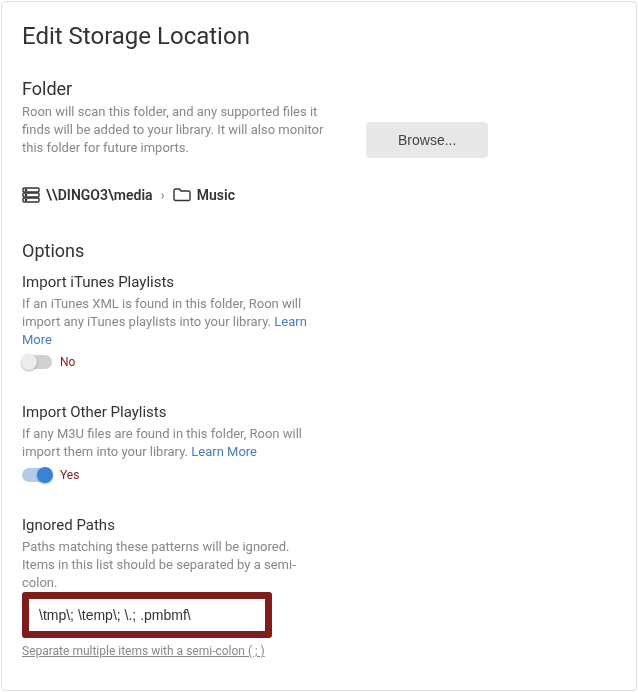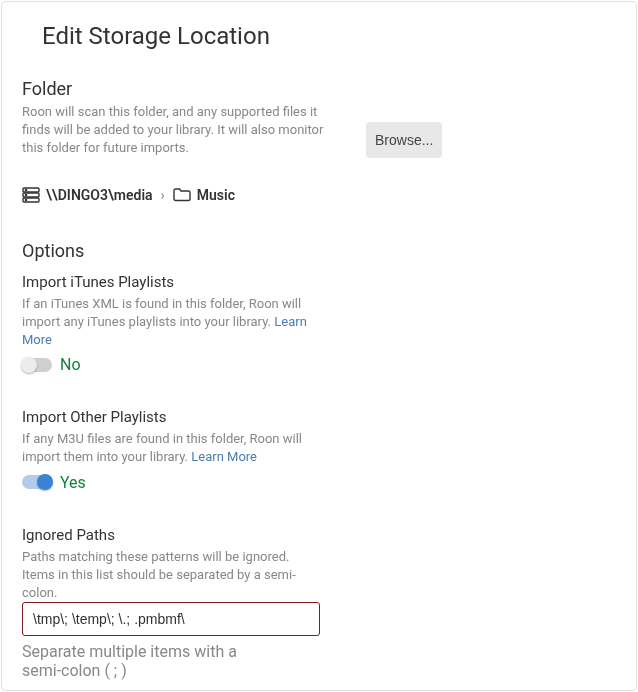--- a/index.html
+++ b/index.html
@@ -19,21 +19,20 @@
       padding: 20px;
       position: relative;
       display: flex;
       flex-direction: column;
     }
     h1 {
       font-size: 24px;
       font-weight: 400;
       color: #333;
       margin-bottom: 28px;
-      margin-left: 20px;
     }
     h2 {
       font-size: 18px;
       font-weight: 400;
       color: #333;
       margin-bottom: 4px;
     }
     .section-desc {
       font-size: 13px;
       color: #888;
@@ -50,21 +49,21 @@
     .section-right {
       width: 250px;
       display: flex;
       flex-direction: column;
       align-items: flex-start;
     }
     .btn-browse {
       background: #e8e8e8;
       border: none;
       border-radius: 4px;
-      padding: 10px 9px;
+      padding: 10px 32px;
       font-size: 14px;
       color: #444;
       cursor: pointer;
     }
     .path-row {
       display: flex;
       align-items: center;
       gap: 6px;
       margin-top: 16px;
       font-size: 14px;
@@ -122,33 +121,34 @@
     .toggle .knob {
       position: absolute;
       width: 16px;
       height: 16px;
       border-radius: 50%;
       top: -1px;
       box-shadow: 0 1px 2px rgba(0,0,0,0.3);
     }
     .toggle.off .knob { left: -1px; background: #ececec; }
     .toggle.on .knob { right: -1px; background: #3b82d6; }
-    .toggle-label { font-size: 16px; color: #15803d; }
+    .toggle-label { font-size: 12px; color: #7f1d1d; }
     .text-input {
-      width: 298px;
+      width: 250px;
       padding: 8px 10px;
-      border: 1px solid #7f1d1d;
+      border: 7px solid #7f1d1d;
       border-radius: 3px;
       font-size: 14px;
       color: #333;
     }
     .input-hint {
-      font-size: 16px;
+      font-size: 12px;
       color: #888;
       margin-top: 6px;
+      text-decoration: underline;
     }
     .select-wrap {
       position: relative;
       width: 250px;
     }
     .select-box {
       width: 100%;
       background: #e8e8e8;
       border: none;
       border-radius: 4px;

